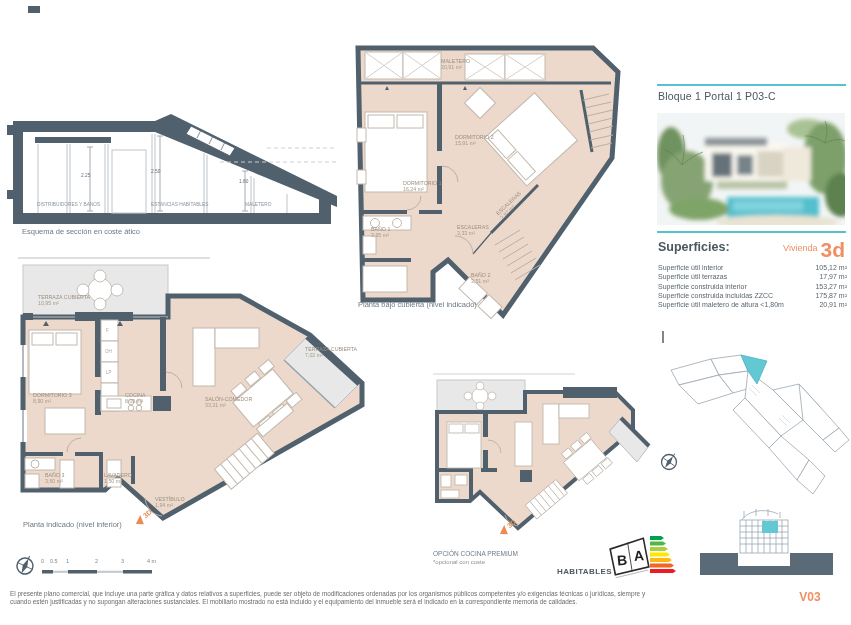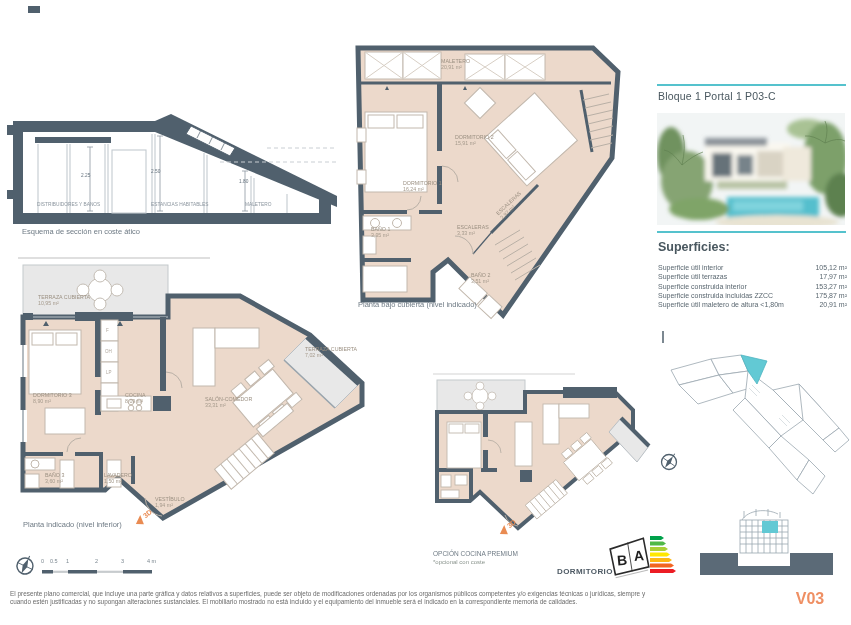--- a/index.html
+++ b/index.html
@@ -29,21 +29,21 @@
   .rule{position:absolute;height:2px;background:#55c2cd;width:189px;left:657px;}
   .ptitle{position:absolute;left:658px;top:90px;font-size:10.5px;font-weight:normal;color:#49575f;letter-spacing:.2px;}
   .suph{position:absolute;left:658px;top:240px;font-size:12.5px;font-weight:bold;color:#49575f;}
   .viv{position:absolute;right:6px;top:238px;width:120px;text-align:right;color:#ef8f63;left:725px;}
   .viv .vw{font-size:9px;vertical-align:6px;}
   .viv .vc{font-size:21px;font-weight:bold;margin-left:3px;}
   .suptable{position:absolute;left:658px;top:263px;width:189px;font-size:7px;color:#5a6770;}
   .srow{display:flex;justify-content:space-between;line-height:9.3px;}
   .srow .v{text-align:right;}
   .prov{position:absolute;left:557px;top:567px;font-size:8px;font-weight:bold;color:#4e5a64;letter-spacing:.4px;}
-  .v03{position:absolute;left:780px;top:590px;width:60px;text-align:center;font-size:16px;font-weight:bold;color:#ef8f63;}
+  .v03{position:absolute;left:780px;top:590px;width:60px;text-align:center;font-size:12px;font-weight:bold;color:#ef8f63;}
   .disc{position:absolute;left:10px;top:590px;width:833px;font-size:6.4px;line-height:8px;color:#6b6b6b;}
 </style>
 </head>
 <body>
 
 <div class="page">
 
   <div class="abs" style="left:28px;top:6px;width:12px;height:7px;background:#50606d"></div>
 
   <div class="abs" style="left:5px;top:95px;width:335px;height:150px">
@@ -416,20 +416,23 @@
       </g>
       <g stroke="#5f7f50" stroke-width="1" opacity="0.65" fill="none">
         <path d="M25,52 q4,-18 1,-30 M25,52 q-10,-14 -18,-15 M25,52 q12,-10 21,-13"></path>
         <path d="M168,30 q4,-14 0,-22 M168,30 q-12,-8 -20,-7 M168,30 q13,-6 20,-2"></path>
       </g>
     </svg>
   </div>
 
   <div class="rule" style="top:231px"></div>
   <div class="suph">Superficies:</div>
+  <div class="viv">
+    <span class="vw">Vivienda</span><span class="vc">3d</span>
+  </div>
   <div class="suptable">
     <div class="srow">
         <span>Superficie útil interior</span>
         <span class="v">105,12 m²</span>
       </div>
     <div class="srow">
         <span>Superficie útil terrazas</span>
         <span class="v">17,97 m²</span>
       </div>
     <div class="srow">
@@ -524,21 +527,21 @@
         <text x="135" y="9">4 m</text>
       </g>
       <rect x="30" y="16" width="11" height="3.5" fill="#50606d"></rect>
       <rect x="41" y="16.7" width="15" height="2.2" fill="#c7cbce"></rect>
       <rect x="56" y="16" width="29" height="3.5" fill="#50606d"></rect>
       <rect x="85" y="16.7" width="26" height="2.2" fill="#c7cbce"></rect>
       <rect x="111" y="16" width="29" height="3.5" fill="#50606d"></rect>
     </svg>
   </div>
 
-  <div class="prov">DORMITORIO</div>
+  <div class="prov">HABITABLES</div>
   <div class="abs" style="left:605px;top:533px;width:75px;height:46px">
     <svg width="75" height="46" viewBox="0 0 75 46">
       <g transform="rotate(-5 30 25)">
         <polygon points="6,14 40,6 43,35 9,40" fill="#fff" stroke="#2b2b2b" stroke-width="1.6"></polygon>
         <line x1="24" y1="9" x2="26" y2="38" stroke="#2b2b2b" stroke-width="0.8"></line>
         <text x="12" y="31" font-family="Liberation Sans, sans-serif" font-size="14" font-weight="bold" fill="#1f1f1f">B</text>
         <text x="29" y="28" font-family="Liberation Sans, sans-serif" font-size="14" font-weight="bold" fill="#1f1f1f">A</text>
         <line x1="9" y1="43" x2="42" y2="38" stroke="#bbbbbb" stroke-width="1"></line>
       </g>
       <g>

